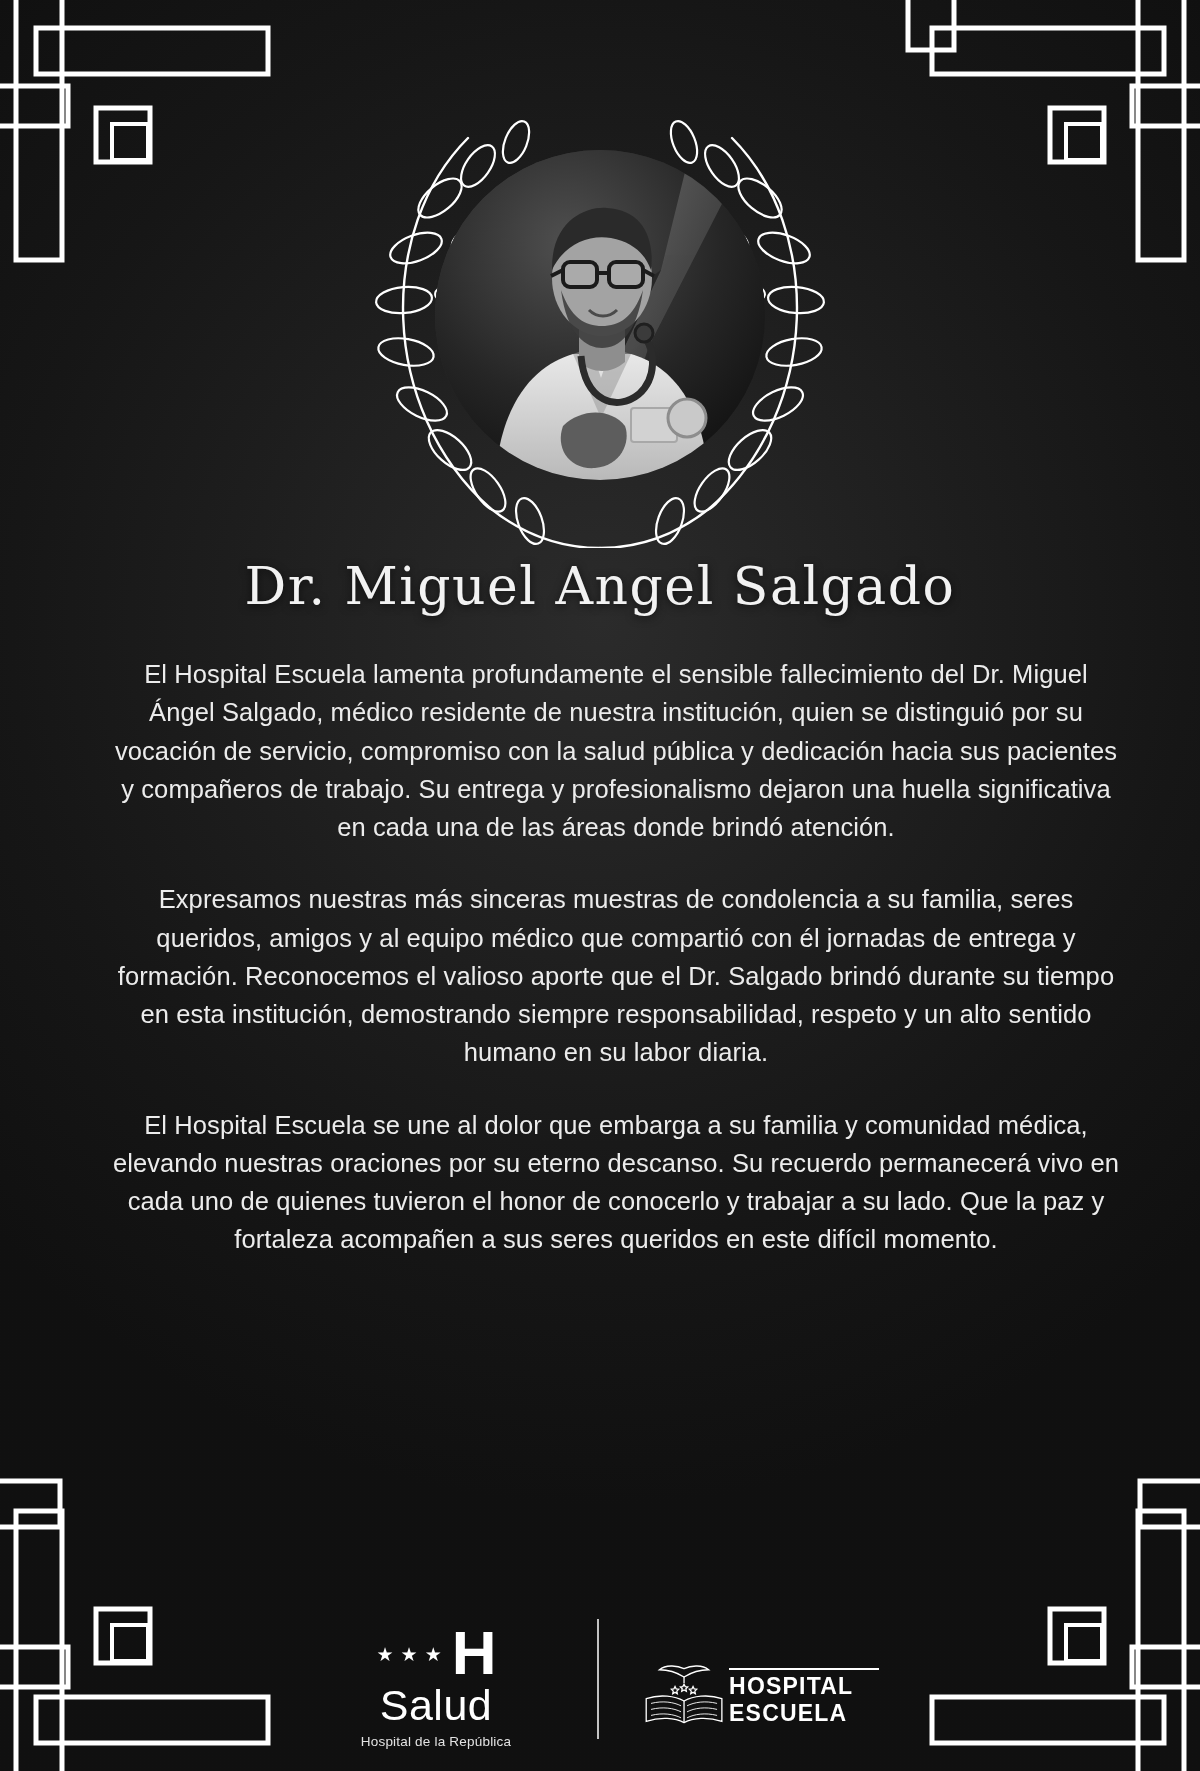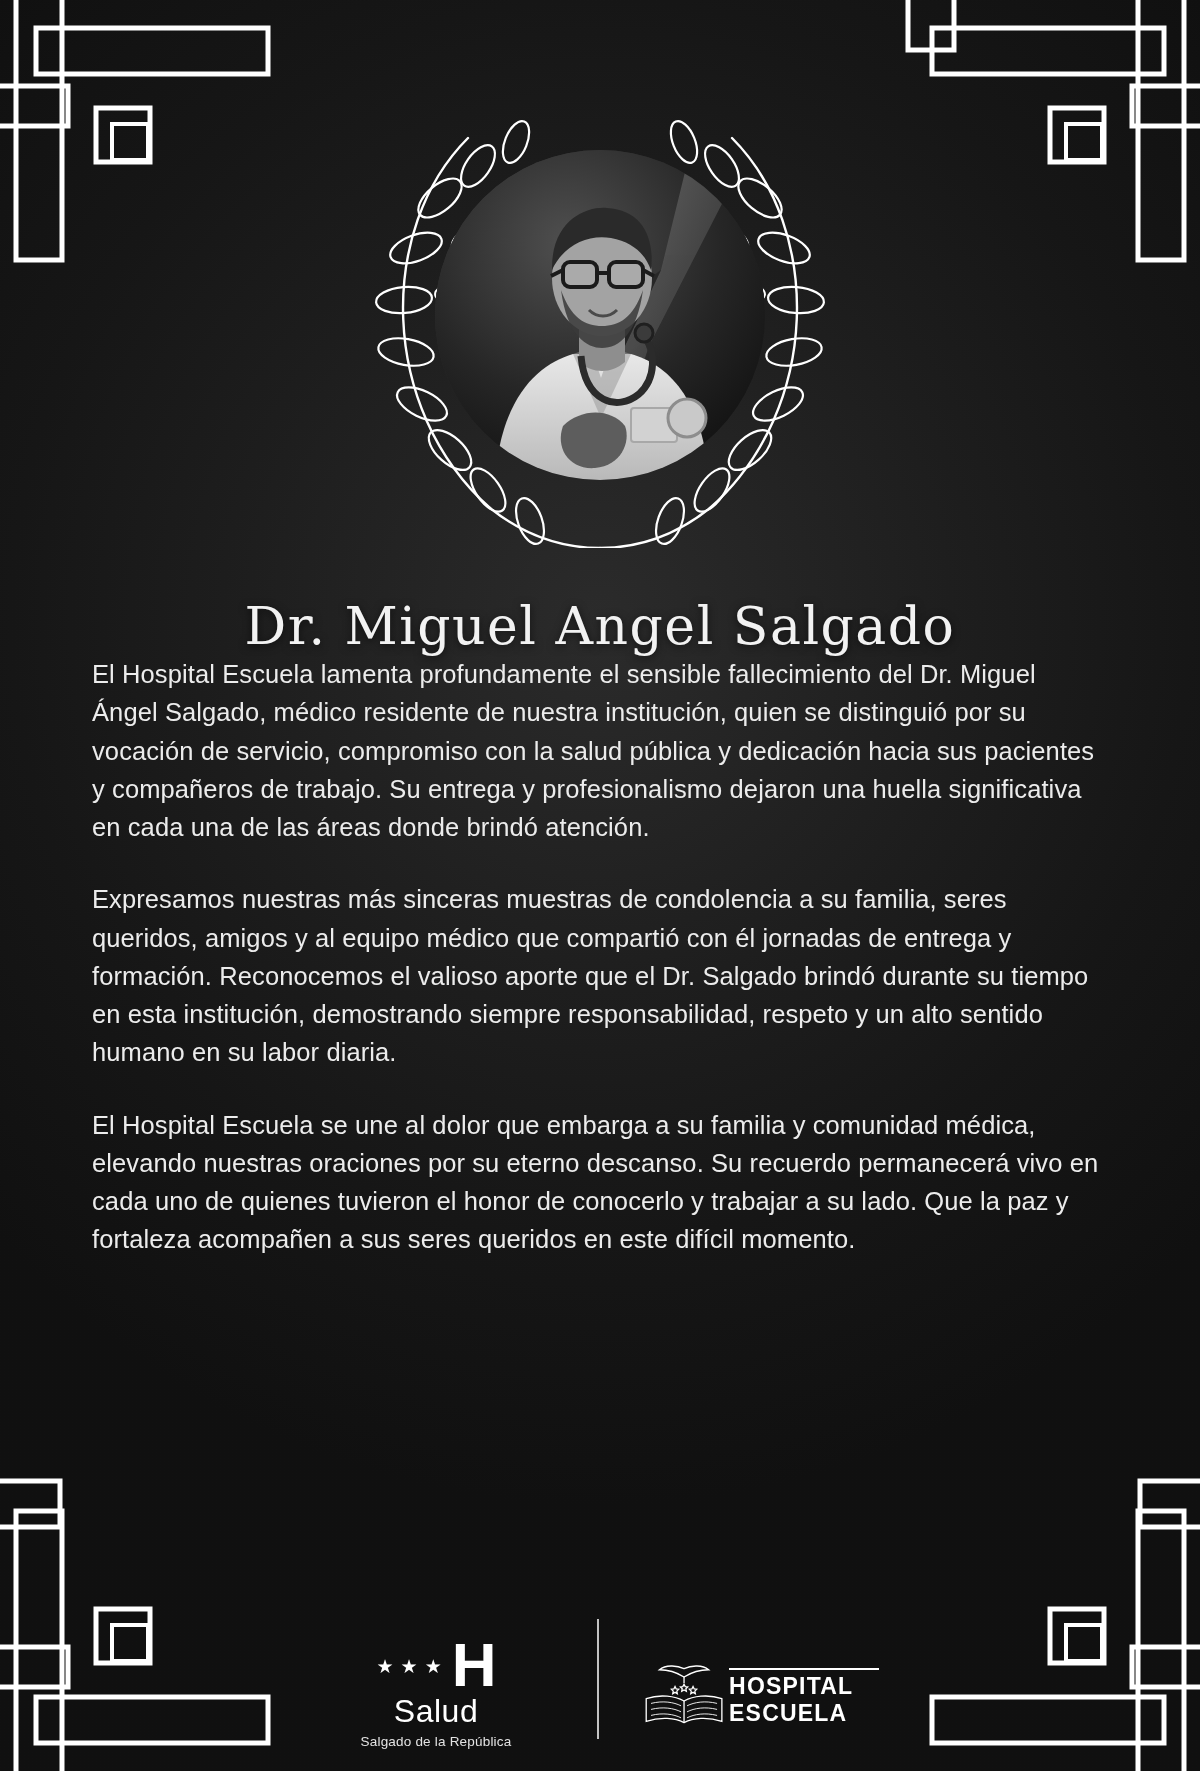--- a/index.html
+++ b/index.html
@@ -73,29 +73,29 @@
     top: 556px;
     left: 0;
     right: 0;
     text-align: center;
     font-family: "DejaVu Serif", serif;
     font-weight: 400;
     font-size: 52px;
     letter-spacing: 1.5px;
     color: #f2f2f2;
     text-shadow: 0 2px 8px rgba(0,0,0,.6);
-    margin-top: 40px;
   }
 
   
   .body-copy {
     position: absolute;
     top: 655px;
-    left: 92px;
+    left: 112px;
     width: 1008px;
+    text-align: center;
   }
   .body-copy p {
     margin: 0 0 34px 0;
     font-size: 25.5px;
     line-height: 1.5;
     color: #ececec;
     letter-spacing: .1px;
   }
   .body-copy p:last-child { margin-bottom: 12px; }
 
@@ -136,21 +136,21 @@
   .salud-h {
     font-family: "Liberation Sans", sans-serif;
     font-weight: 700;
     font-size: 62px;
     line-height: .86;
     color: #fff;
     letter-spacing: -1px;
   }
   .salud-word {
     font-family: "Liberation Sans", sans-serif;
-    font-size: 32px;
+    font-size: 43px;
     color: #fff;
     margin-top: 2px;
     letter-spacing: .5px;
   }
   .salud-sub {
     font-size: 13.5px;
     color: #e3e3e3;
     margin-top: 4px;
     letter-spacing: .2px;
   }
@@ -349,21 +349,21 @@
     <div class="logo-salud">
       <div class="salud-top">
         <div class="stars">
           <span class="star">★</span>
           <span class="star">★</span>
           <span class="star">★</span>
         </div>
         <span class="salud-h">H</span>
       </div>
       <div class="salud-word">Salud</div>
-      <div class="salud-sub">Salgado de la República</div>
+      <div class="salud-sub">Hospital de la República</div>
     </div>
 
     <div class="divider"></div>
 
     <div class="logo-he">
       <svg class="he-mark" viewBox="0 0 150 108" fill="none" stroke="#ffffff" stroke-width="2.2">
 
         <path d="M75 10 C 62 4, 44 4, 34 12 C 48 12, 62 16, 75 24 C 88 16, 102 12, 116 12 C 106 4, 88 4, 75 10 Z"></path>
         <path d="M75 24 L75 34"></path>
 

